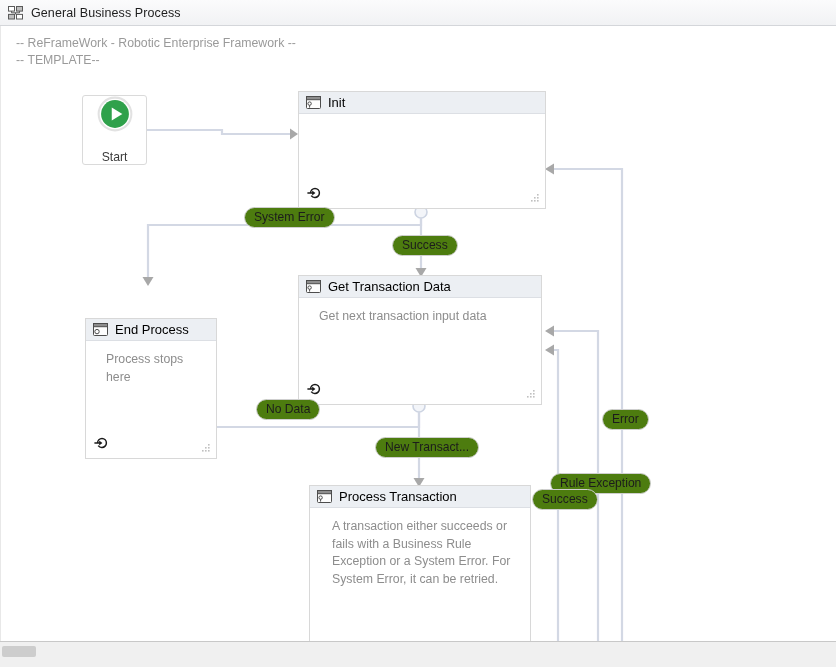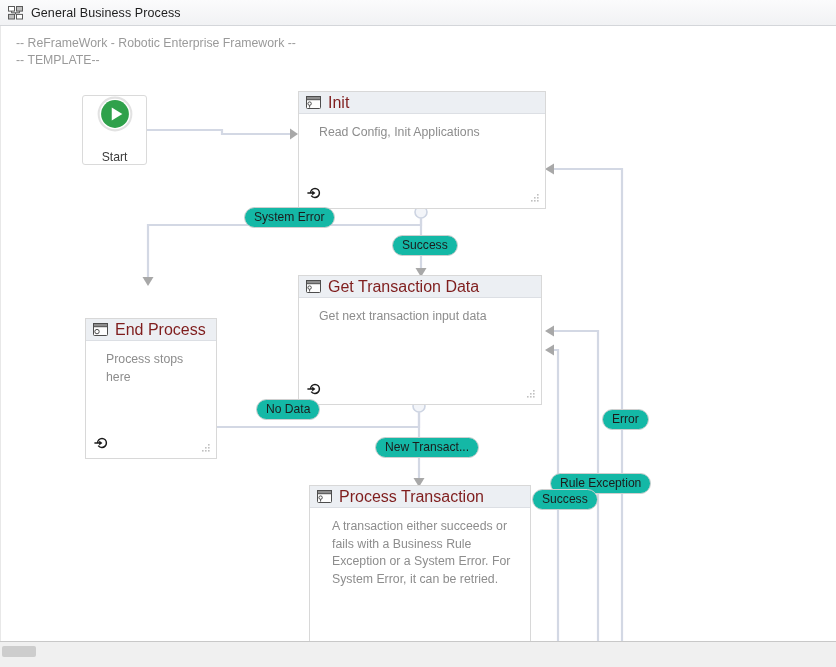--- a/index.html
+++ b/index.html
@@ -47,21 +47,21 @@
   .node{
     position:absolute;box-sizing:border-box;
     background:#ffffff;border:1px solid #d8d8d8;
     box-shadow:0 0 0 1px rgba(255,255,255,0) ;
   }
   .node .hdr{
     height:22px;background:#eceff3;border-bottom:1px solid #dcdfe4;
     display:flex;align-items:center;gap:7px;padding-left:7px;
     box-sizing:border-box;
   }
-  .node .hdr .ttl{font-size:16px;color:#7f1d1d;white-space:nowrap;}
+  .node .hdr .ttl{font-size:13px;color:#000000;white-space:nowrap;}
   .node .body{
     padding:10px 14px 0 20px;
     font-size:12.3px;color:#8d8d8d;line-height:17.5px;
   }
   .node.pt .body{padding-left:22px;padding-right:16px;}
   .node.ep .body{padding-left:20px;padding-right:10px;}
   .node .retry{position:absolute;left:7px;bottom:6px;width:18px;height:18px;}
   .node .grip{position:absolute;right:5px;bottom:5px;width:10px;height:10px;}
   .seq-icon{width:15px;height:13px;flex:none;display:block;}
 
@@ -70,21 +70,21 @@
     position:absolute;box-sizing:border-box;
     background:#ffffff;border:1px solid #dadada;border-radius:3px;
     display:flex;flex-direction:column;align-items:center;
     justify-content:center;gap:18px;
   }
   .startnode .caption{font-size:12.2px;color:#3b3b3b;}
 
   
   .pill{
     position:absolute;box-sizing:border-box;
-    background:#14b8a6;border:1px solid #cfcfcf;border-radius:11px;
+    background:#4d7c0f;border:1px solid #cfcfcf;border-radius:11px;
     height:21px;line-height:19px;
     padding:0 9px;font-size:12.1px;color:#1c1c1c;white-space:nowrap;
   }
 
   
   .hscroll{
     position:absolute;left:0;top:641px;width:836px;height:26px;
     background:#f0f0f0;border-top:1px solid #c8c8c8;box-sizing:border-box;
   }
   .hscroll .thumb{
@@ -166,21 +166,20 @@
     <div class="node init" style="left:298px;top:62px;width:248px;height:118px;">
       <div class="hdr">
         <svg class="seq-icon" viewBox="0 0 15 13">
           <rect x="0.5" y="0.5" width="14" height="12" rx="1" fill="#fdfdfd" stroke="#4d4d4d"></rect>
           <rect x="0.5" y="0.5" width="14" height="3.2" fill="#8e8e8e" stroke="#4d4d4d"></rect>
           <circle cx="3.6" cy="7.6" r="1.7" fill="none" stroke="#4d4d4d"></circle>
           <path d="M3.6 9.3 V11.6" stroke="#4d4d4d" fill="none"></path>
         </svg>
         <span class="ttl">Init</span>
       </div>
-      <div class="body">Read Config, Init Applications</div>
       <svg class="retry" viewBox="0 0 18 18">
         <path d="M4.6 9 A4.4 4.4 0 1 1 9 13.4" fill="none" stroke="#1a1a1a" stroke-width="1.5"></path>
         <path d="M9 13.4 A4.4 4.4 0 0 1 5.2 11.6" fill="none" stroke="#1a1a1a" stroke-width="1.5"></path>
         <path d="M1.4 9 H7.2" stroke="#1a1a1a" stroke-width="1.5"></path>
         <polygon points="6.2,6.6 9.4,9 6.2,11.4" fill="#1a1a1a"></polygon>
       </svg>
       <svg class="grip" viewBox="0 0 10 10">
         <g fill="#c0c0c0">
           <rect x="7" y="1" width="1.6" height="1.6"></rect>
           <rect x="4" y="4" width="1.6" height="1.6"></rect>

